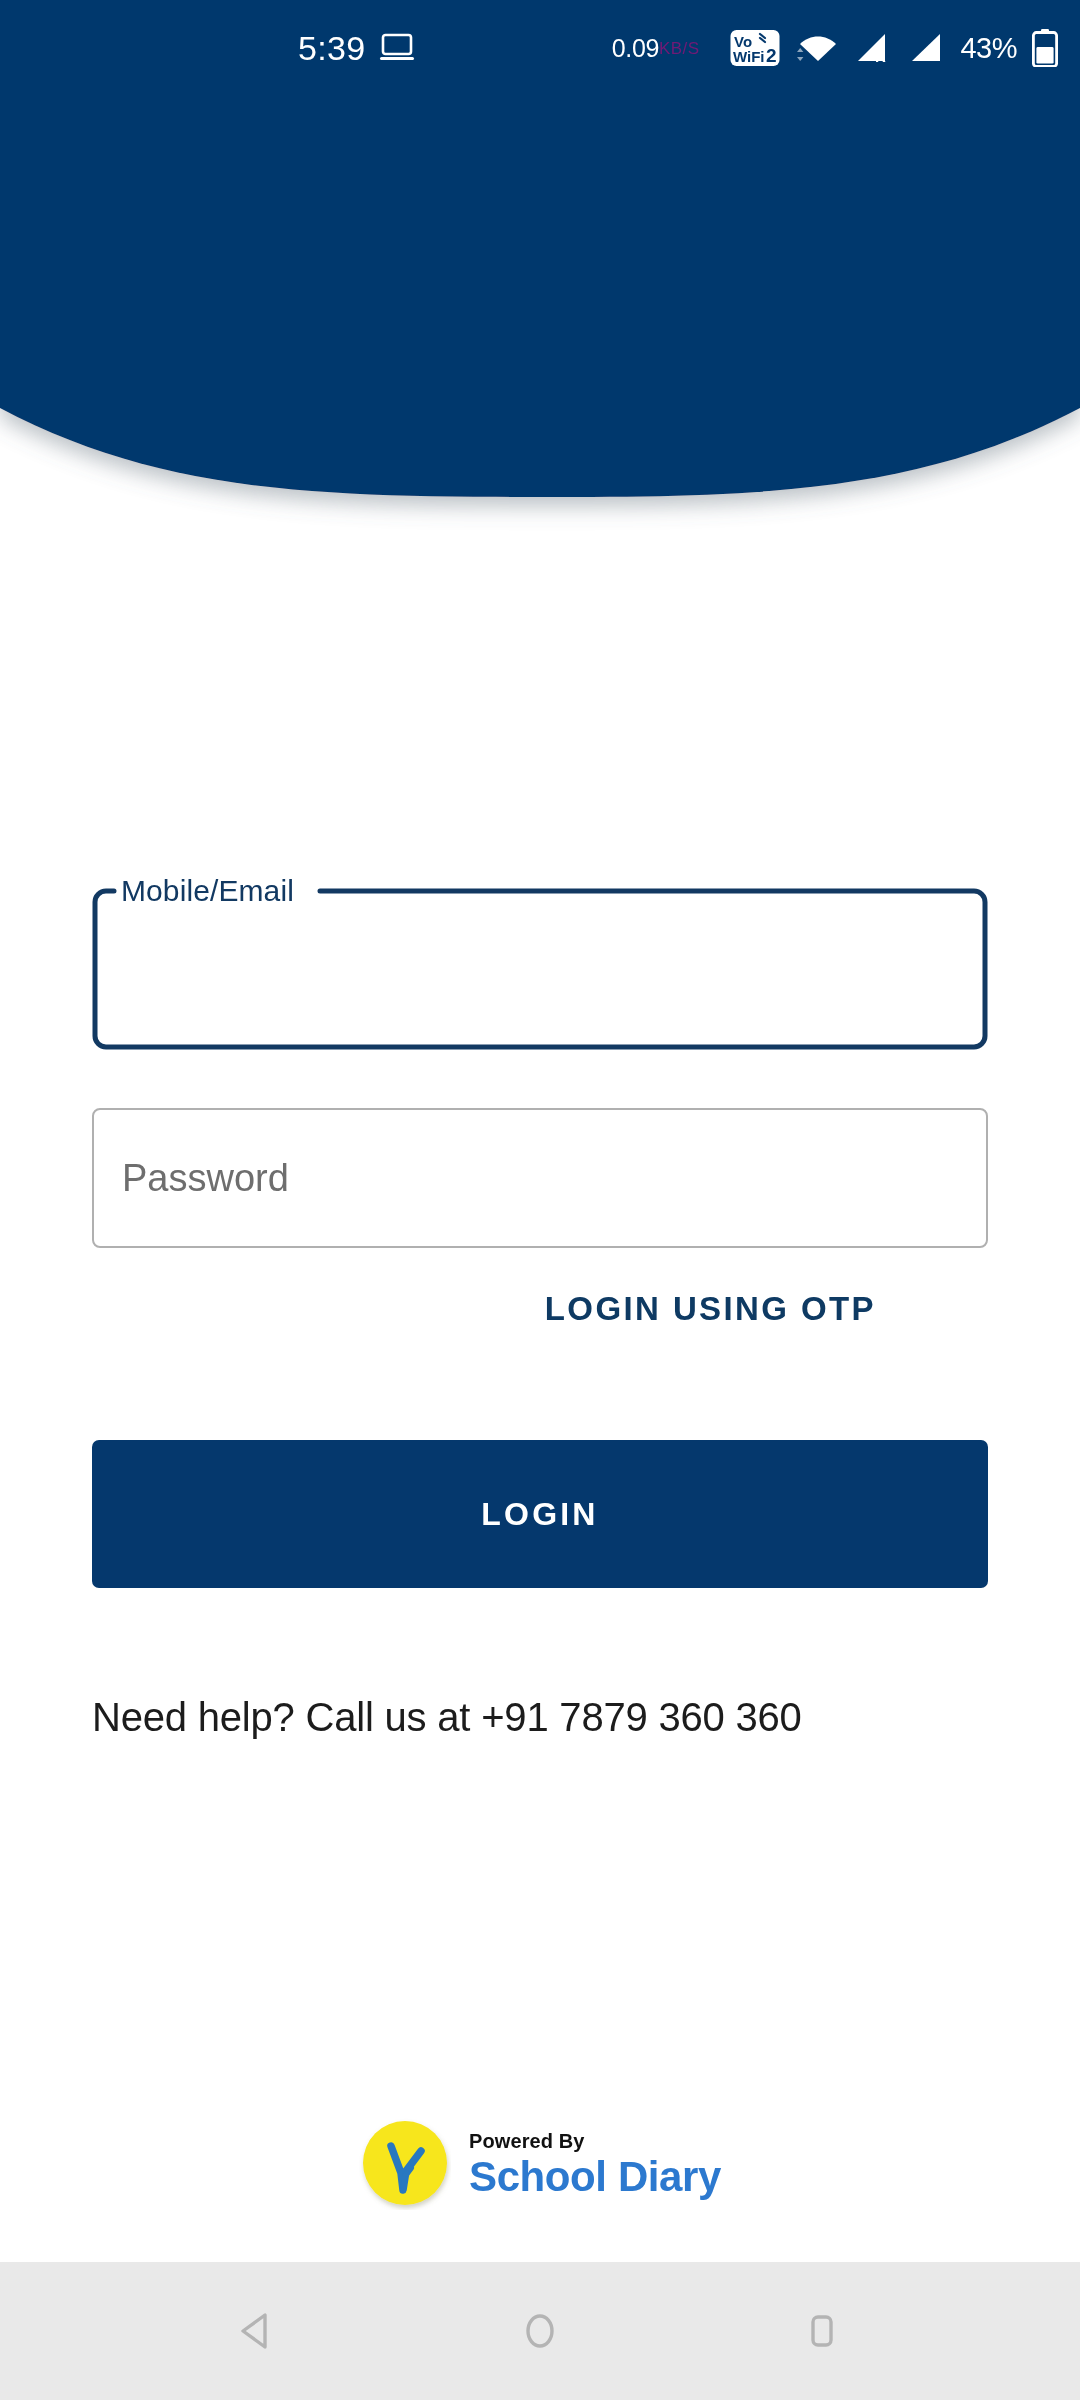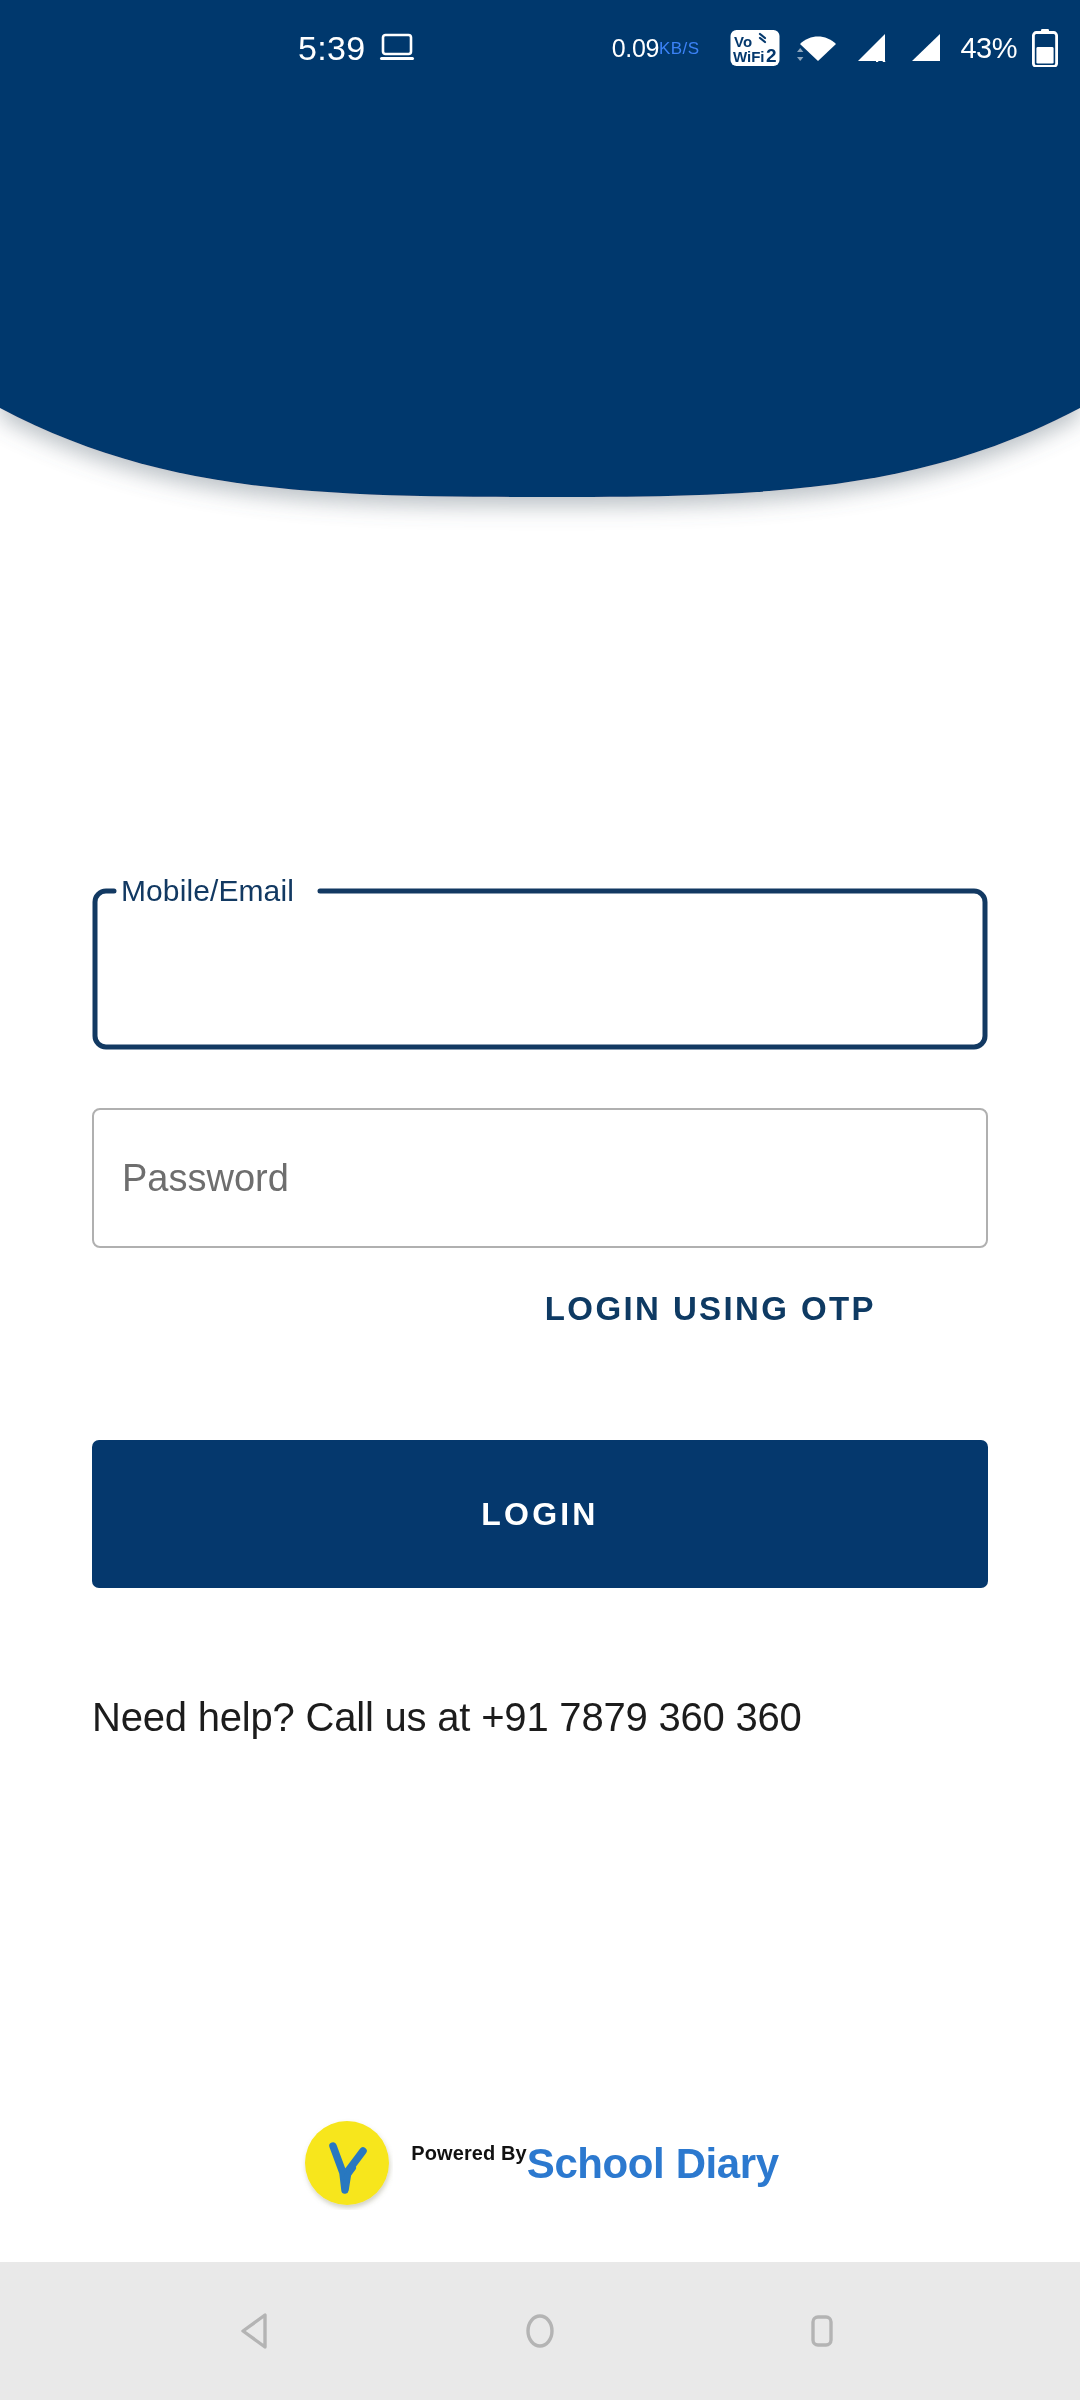--- a/index.html
+++ b/index.html
@@ -84,21 +84,21 @@
   }
   .net-speed .val {
     font-size:25px;
     font-weight:400;
     color:#ffffff;
     letter-spacing:-0.3px;
   }
   .net-speed .unit {
     font-size:17px;
     font-weight:400;
-    color:#3b82f6;
+    color:#701a75;
     letter-spacing:0.4px;
     margin-top:1px;
   }
 
   .vowifi-badge {
     display:flex;
     align-items:center;
     justify-content:center;
     height:44px;
     padding:0 1px;
@@ -252,21 +252,21 @@
     z-index:3;
   }
   .logo-mark {
     width:92px;
     height:92px;
     display:block;
     flex:0 0 auto;
   }
   .logo-text {
     display:flex;
-    flex-direction:row;
+    flex-direction:column;
     justify-content:center;
     line-height:1;
   }
   .logo-powered {
     font-size:20px;
     font-weight:700;
     color:#111111;
     letter-spacing:0.1px;
     margin-bottom:5px;
   }

